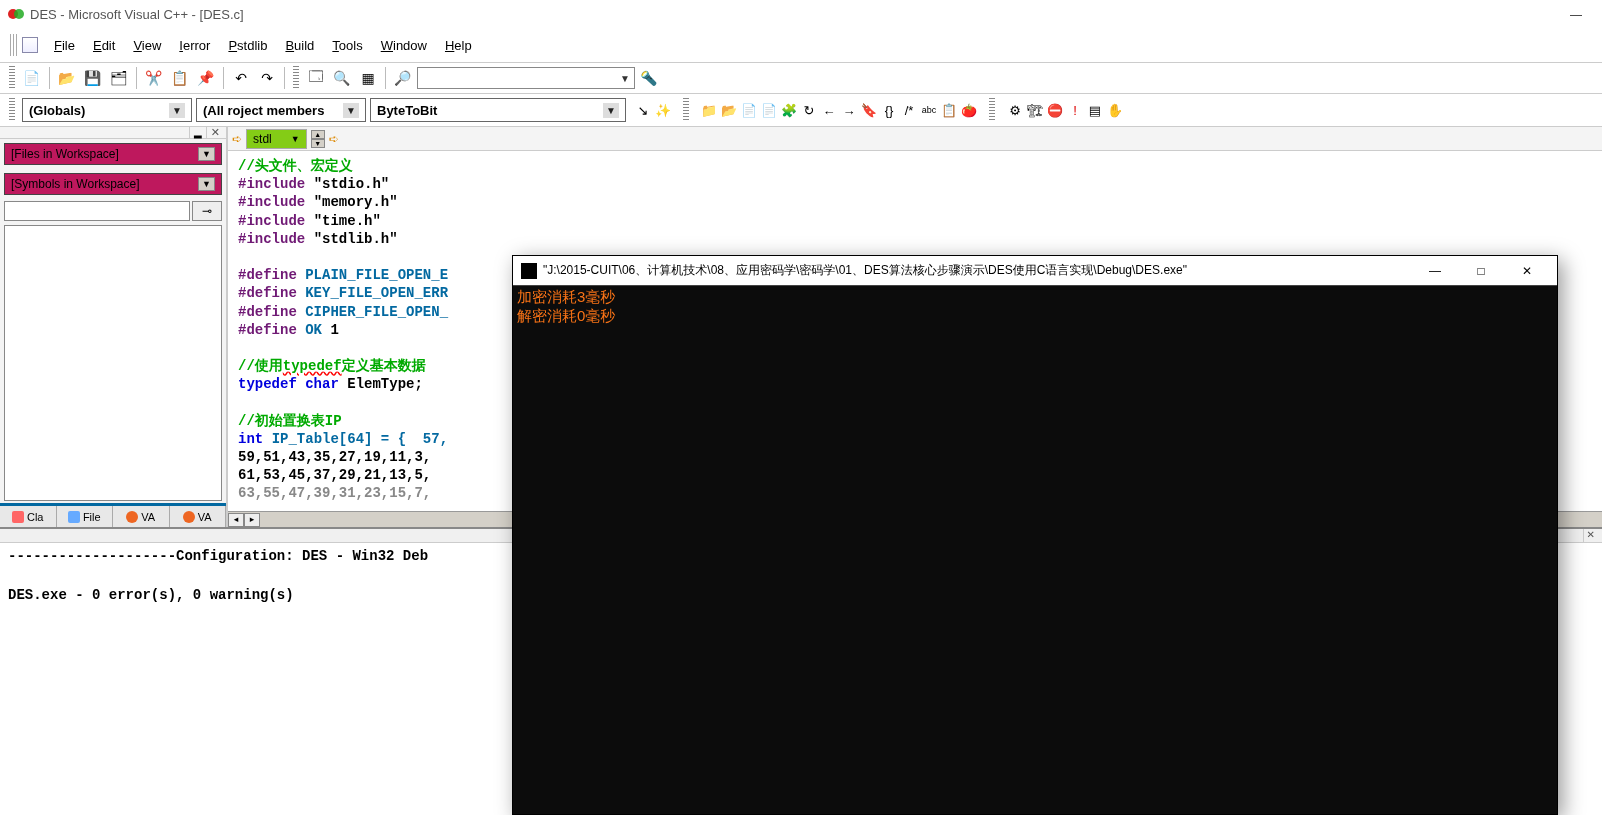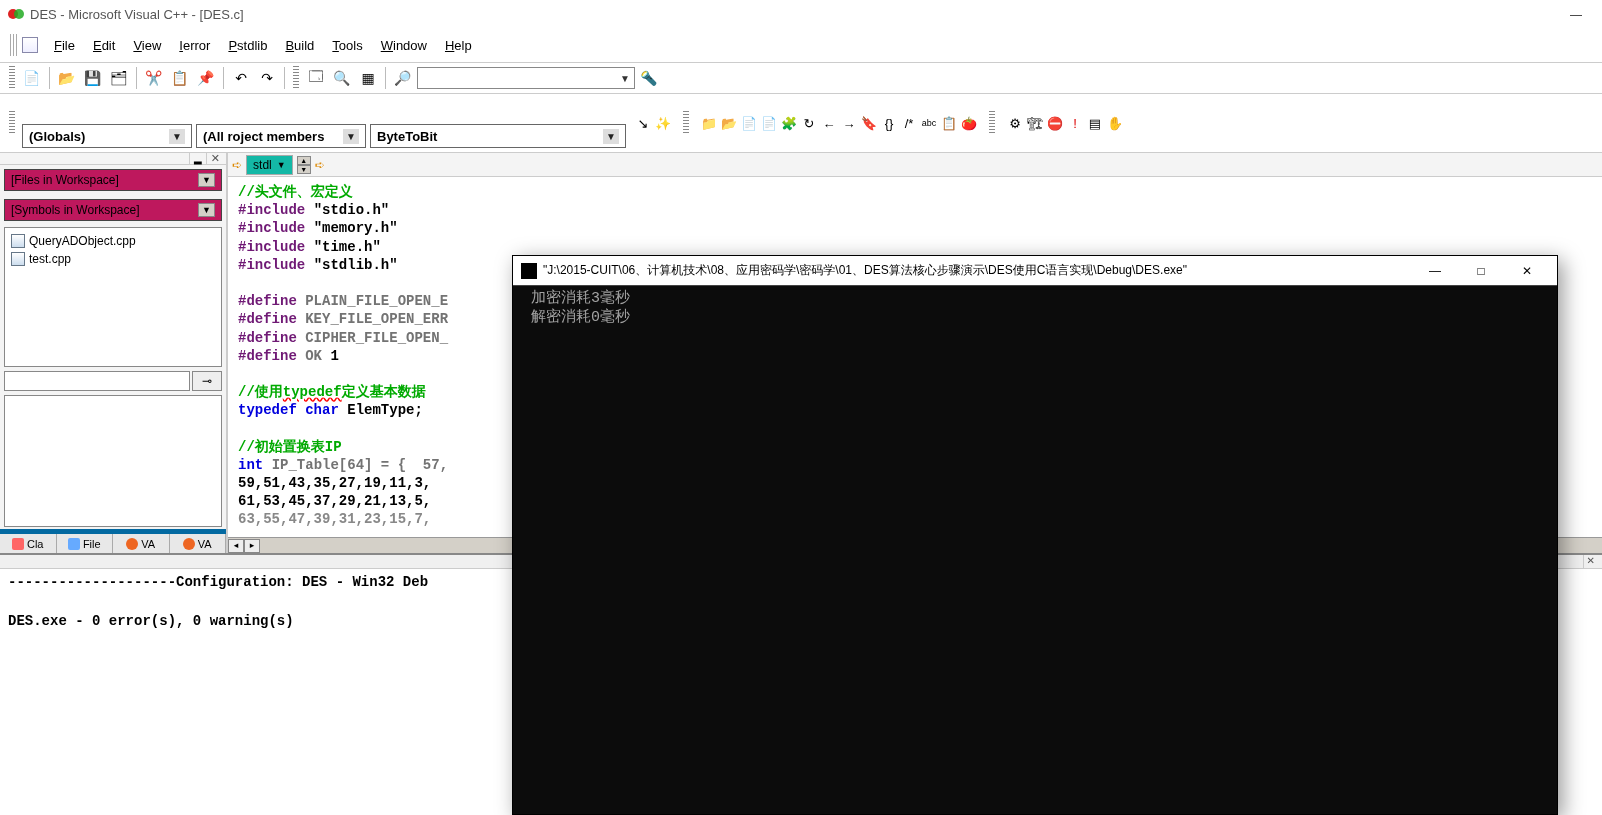--- a/index.html
+++ b/index.html
@@ -16,65 +16,65 @@
 .menubar .doc-ico { width:16px;height:16px;margin-right:6px; display:inline-block; background:linear-gradient(#fff,#eef);border:1px solid #88a; }
 .menu-item { padding: 3px 8px; font-size: 13px; cursor: pointer; }
 .menu-item u { text-decoration: underline; }
 .toolbar { display: flex; align-items: center; padding: 3px 6px; gap: 2px; border-bottom: 1px solid #ccc; flex-wrap: wrap; }
 .tb-grip { width: 6px; height: 24px; background: repeating-linear-gradient(180deg,#888 0 1px,transparent 1px 3px); margin: 0 3px; }
 .tb-btn { width: 24px; height: 24px; border: 1px solid transparent; display: flex; align-items: center; justify-content: center; font-size: 14px; cursor: pointer; }
 .tb-sep { width: 1px; height: 22px; background: #bbb; margin: 0 3px; }
 .tb-combo { height: 22px; border: 1px solid #888; background: #fff; padding: 0 4px; font-size: 12px; display: flex; align-items: center; justify-content: space-between; cursor: pointer; }
 .tb-combo .arrow { font-size: 10px; color: #333; margin-left: 4px; }
 .toolbar2 { display: flex; align-items: center; padding: 4px 6px; gap: 4px; border-bottom: 1px solid #ccc; }
-.combo { height: 24px; border: 1px solid #666; background: #fff; padding: 0 6px; font-size: 13px; display: flex; align-items: center; justify-content: space-between; cursor: pointer; font-weight: bold; margin-top: 26px;}
+.combo { height: 24px; border: 1px solid #666; background: #fff; padding: 0 6px; font-size: 13px; display: flex; align-items: center; justify-content: space-between; cursor: pointer; font-weight: bold;}
 .combo .arrow { font-size: 10px; color: #222; margin-left:4px; background:#ddd; padding:2px 3px;}
 .main { display: flex; height: 400px; }
 .sidebar { width: 228px; border-right: 2px solid #ccc; background: #f4f4f4; display:flex;flex-direction:column; position:relative;}
 .side-top { height: 12px; border-bottom:1px solid #ccc; display:flex; justify-content:flex-end; padding-right:2px; align-items:center;}
 .side-top .x { font-size:11px; color:#555; border-left:1px solid #ccc; padding:0 4px; cursor:pointer;}
 .side-combo { margin: 4px; height:22px; border:1px solid #444; background:#be185d; display:flex; align-items:center; justify-content:space-between; padding:0 6px; font-size:12px; cursor:pointer;}
 .side-combo .arrow { background:#d4d0c8; border:1px solid #888; padding:1px 3px; font-size:9px;}
 .file-list { flex:1; margin:2px 4px; background:#fff; border:1px solid #888; padding:4px; overflow:auto;}
 .file-item { display:flex; align-items:center; gap:4px; padding:2px; font-size:12px; cursor:pointer;}
 .file-ico { width:14px;height:14px; background:linear-gradient(#fff,#cde); border:1px solid #678; display:inline-block;}
 .side-search { margin:2px 4px; display:flex; gap:2px;}
 .side-search input { flex:1; height:20px; border:1px solid #888; padding:0 4px; font-size:12px;}
 .side-search .go { width:30px; height:20px; border:1px solid #888; background:#eee; display:flex;align-items:center;justify-content:center; cursor:pointer; font-size:12px;}
-.side-tabs { display:flex; border-top:5px solid #0369a1; height:24px; background:#e8e8e8;}
+.side-tabs { display:flex; border-top:3px solid #0369a1; height:24px; background:#e8e8e8;}
 .side-tab { flex:1; border-right:1px solid #aaa; display:flex;align-items:center;justify-content:center; font-size:11px; gap:3px; cursor:pointer; padding:0 2px;}
 .side-tab .ico { width:12px;height:12px; background:#ea8; display:inline-block; border-radius:2px;}
 .editor-area { flex:1; display:flex; flex-direction:column; background:#fff; position:relative; }
 .ed-tabbar { height:24px; border-bottom:1px solid #ccc; display:flex; align-items:center; padding:0 4px; gap:4px; background:#f4f4f4;}
 .ed-nav { font-size:12px; color:#d80; }
-.ed-tab { display:flex; align-items:center; gap:5px; height:20px; border:1px solid #aaa; background:#14b8a6; padding:0 6px; font-size:12px; cursor:pointer;}
+.ed-tab { display:flex; align-items:center; gap:19px; height:20px; border:1px solid #aaa; background:#84cc16; padding:0 6px; font-size:12px; cursor:pointer;}
 .ed-tab .arrow { font-size:9px;}
 .ed-updown { display:flex; flex-direction:column;}
 .ed-updown div { width:14px; height:9px; border:1px solid #888; background:#d4d0c8; font-size:7px; line-height:7px; text-align:center; cursor:pointer;}
 .ed-path { flex:1; padding-left:6px; font-size:13px; color:#222;}
 .code { flex:1; background:#fff; font-family:"Courier New",monospace; font-size:14px; padding:6px 10px; overflow:auto; white-space:pre; font-weight:bold; line-height:1.3;}
 .code .comment { color:#0a0; font-weight:bold;}
 .code .macro { color:#701a75; font-weight:bold;}
-.code .ident { color:#737373; font-weight:bold;}
+.code .ident { color:#0369a1; font-weight:bold;}
 .code .str { color:#000; font-weight:bold;}
 .code .num { color:#000; font-weight:bold;}
 .code .type { color:#00d; font-weight:bold;}
 .ed-hscroll { height:16px; border-top:1px solid #999; background:#d4d0c8; display:flex; align-items:center;}
 .ed-hscroll .sbtn { width:16px;height:14px;border:1px solid #888;background:#eee;font-size:9px;text-align:center;cursor:pointer;}
 .output-area { border-top:2px solid #888; background:#fff; }
 .out-top { height:14px; background:#f0f0f0; border-bottom:1px solid #ccc; display:flex; justify-content:flex-end; padding-right:4px;}
 .out-top .x { font-size:10px; color:#555; padding:0 3px; border-left:1px solid #ccc; cursor:pointer;}
 .out-text { font-family:"Courier New",monospace; font-size:14px; padding:4px 8px; white-space:pre-wrap; font-weight:bold; line-height:1.4; height:220px;}
 .console-win { position:absolute; left:512px; top:255px; width:1046px; height:560px; background:#0c0c0c; border:1px solid #000; box-shadow:5px 5px 20px rgba(0,0,0,.4);}
 .con-titlebar { height:30px; background:#fff; display:flex; align-items:center; padding:0 8px; border-bottom:1px solid #444;}
 .con-ico { width:16px;height:16px; background:#000; margin-right:6px; display:inline-block;}
 .con-title { font-size:12px; color:#000; flex:1; white-space:nowrap; overflow:hidden;}
 .con-btns { display:flex; gap:2px;}
 .con-btn { width:44px; height:26px; display:flex;align-items:center;justify-content:center; color:#000; font-size:12px; cursor:pointer;}
-.con-body { padding:2px 18px; font-family:Liberation Mono, monospace; font-size:15px; color:#a3a3a3; white-space:pre; background:#0c0c0c; height:calc(100% - 30px);}
+.con-body { padding:2px 4px; font-family:Liberation Sans, sans-serif; font-size:15px; color:#f97316; white-space:pre; background:#0c0c0c; height:calc(100% - 30px);}
 .icon-cluster { display:flex; gap:2px; align-items:center; padding:0 4px;}
 .small-ico { width:18px; height:18px; display:inline-flex; align-items:center; justify-content:center; font-size:13px; cursor:pointer;}
 </style>
 </head>
 <body>
 
 <div class="titlebar">
   <span class="logo">
     <svg viewBox="0 0 16 16">
         <circle cx="5" cy="8" r="5" fill="#d22"></circle>
@@ -185,30 +185,20 @@
       <span class="x">✕</span>
     </div>
     <div class="side-combo">
       <span>[Files in Workspace]</span>
       <span class="arrow">▼</span>
     </div>
     <div class="side-combo">
       <span>[Symbols in Workspace]</span>
       <span class="arrow">▼</span>
     </div>
-    <div class="file-list">
-      <div class="file-item">
-        <span class="file-ico"></span>
-        <span>QueryADObject.cpp</span>
-      </div>
-      <div class="file-item">
-        <span class="file-ico"></span>
-        <span>test.cpp</span>
-      </div>
-    </div>
     <div class="side-search">
       <input style="">
       <div class="go">⊸</div>
     </div>
     <div style="flex:1;background:#fff;margin:2px 4px;border:1px solid #888"></div>
     <div class="side-tabs">
       <div class="side-tab">
           <span class="ico" style="background:#f66"></span>
           <span>Cla</span>
         </div>

